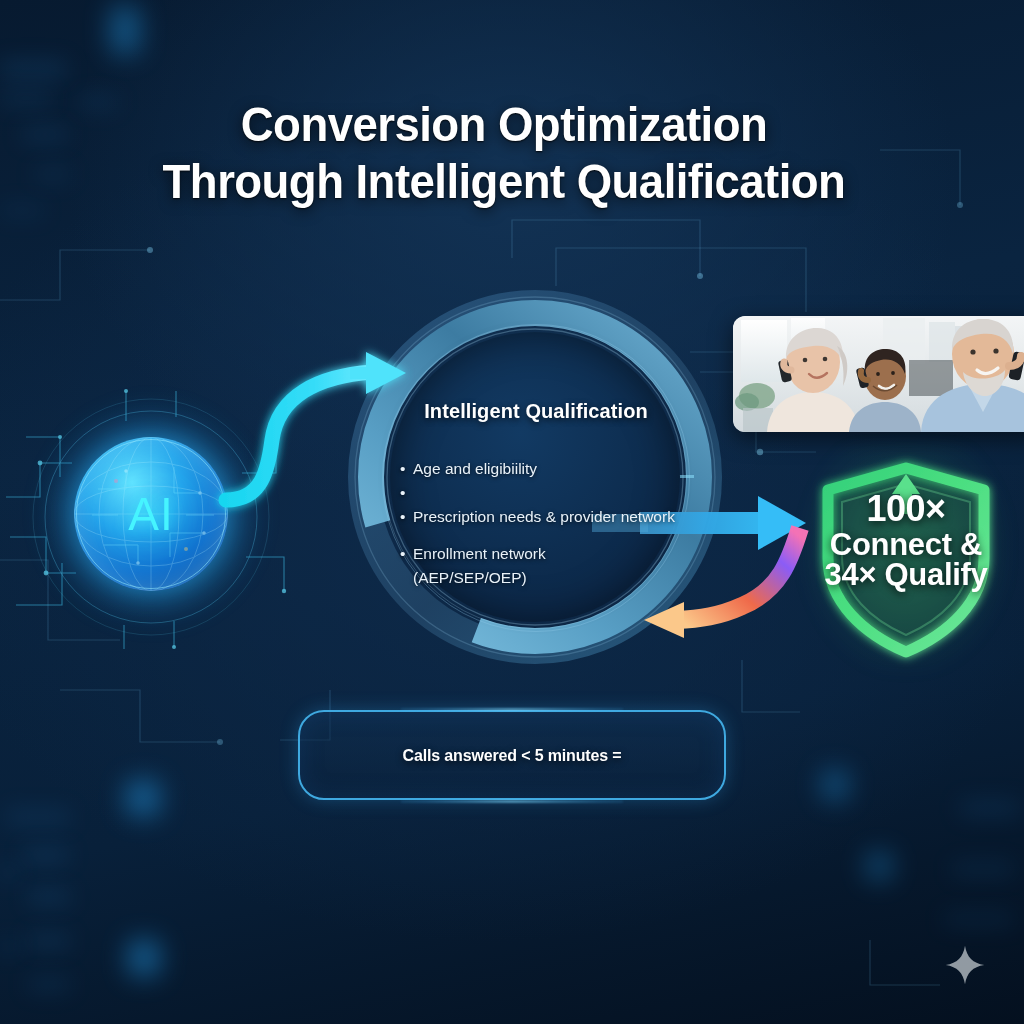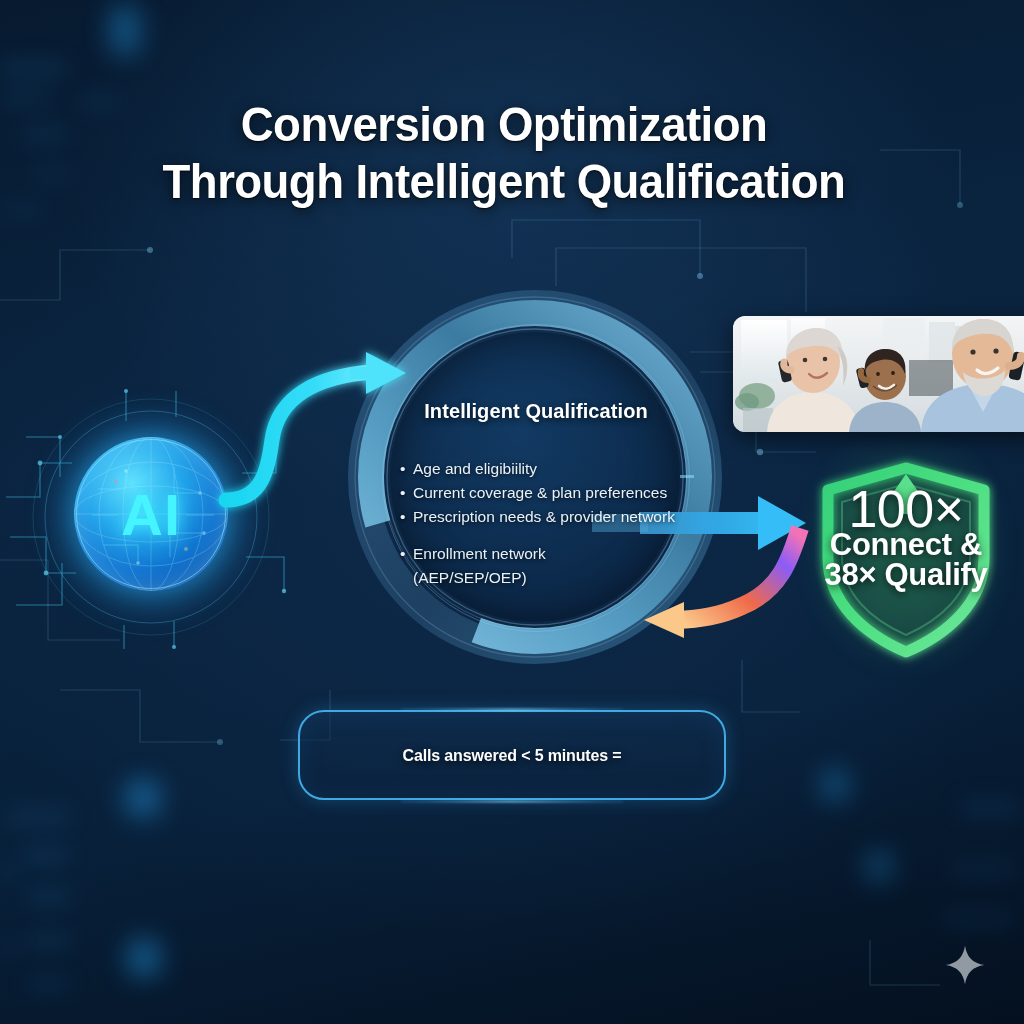--- a/index.html
+++ b/index.html
@@ -81,22 +81,22 @@
     border-radius: 50%;
     border: 1px solid rgba(150,235,255,0.55);
   }
   .ai-orb-label {
     position: absolute;
     inset: 0;
     display: flex;
     align-items: center;
     justify-content: center;
     color: #46f4ff;
-    font-size: 58px;
-    font-weight: 700;
+    font-size: 46px;
+    font-weight: 400;
     letter-spacing: 1px;
     text-shadow: 0 0 16px rgba(70,244,255,0.95), 0 0 34px rgba(40,200,255,0.55);
     z-index: 3;
   }
   .orb-circuit { position:absolute; left:-56px; top:-48px; width:290px; height:280px; opacity:0.85; }
 
   
   .ring-wrap {
     position: absolute;
     left: 338px; top: 280px;
@@ -181,22 +181,22 @@
   }
   .shield-text {
     position: absolute;
     left: 0; right: 0;
     top: 26px;
     text-align: center;
     z-index: 4;
   }
   .shield-big {
     color: #ffffff;
-    font-size: 52px;
-    font-weight: 400;
+    font-size: 36px;
+    font-weight: 700;
     line-height: 42px;
     letter-spacing: -0.5px;
     text-shadow: 0 2px 9px rgba(0,0,0,0.75);
   }
   .shield-sub {
     color: #ffffff;
     font-size: 31px;
     font-weight: 700;
     line-height: 30px;
     letter-spacing: -0.3px;
@@ -347,21 +347,20 @@
 
   <div class="circle-content">
     <div class="circle-heading">Intelligent Qualification</div>
     <div class="bullet-group">
       <div class="bullet-row">
         <span class="bullet-dot">•</span>
         <span>Age and eligibiility</span>
       </div>
       <div class="bullet-row">
         <span class="bullet-dot">•</span>
-        <span>Current coverage &amp; plan preferences</span>
       </div>
       <div class="bullet-row">
         <span class="bullet-dot">•</span>
         <span>Prescription needs &amp; provider network</span>
       </div>
       <div class="bullet-gap"></div>
       <div class="bullet-row">
         <span class="bullet-dot">•</span>
         <span>Enrollment network</span>
       </div>
@@ -563,21 +562,21 @@
       </defs>
       <path d="M88 6 L166 28 L166 96 C166 140, 130 172, 88 190 C46 172, 10 140, 10 96 L10 28 Z" fill="rgba(34,110,70,0.22)" stroke="url(#shieldStroke)" stroke-width="11" stroke-linejoin="round" filter="url(#shGlow)"></path>
       <path d="M88 22 L152 40 L152 95 C152 132, 122 158, 88 173 C54 158, 24 132, 24 95 L24 40 Z" fill="none" stroke="rgba(120,240,160,0.30)" stroke-width="2"></path>
       <g>
         <path d="M88 12 L102 32 L94 32 L94 52 L82 52 L82 32 L74 32 Z" fill="#5ae08c"></path>
       </g>
     </svg>
     <div class="shield-text">
       <div class="shield-big">100×</div>
       <div class="shield-sub">Connect &amp;</div>
-      <div class="shield-sub">38× Qualify</div>
+      <div class="shield-sub">34× Qualify</div>
     </div>
   </div>
 
   <div class="banner">
     <div class="banner-frame"></div>
     <div class="banner-glow-top"></div>
     <div class="banner-glow-bottom"></div>
     <div class="banner-text">
       <div class="banner-line">Calls answered &lt; 5 minutes =</div>
     </div>

